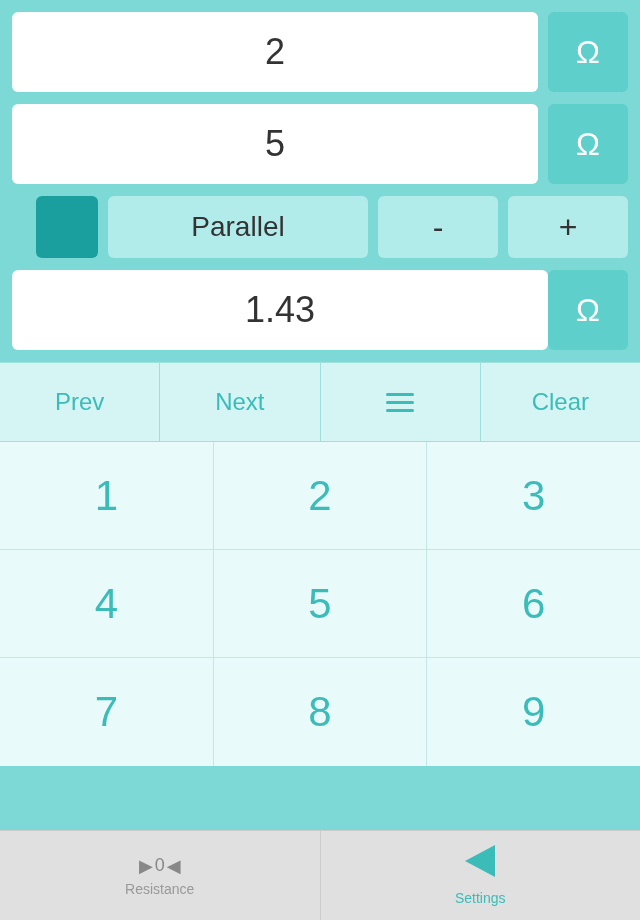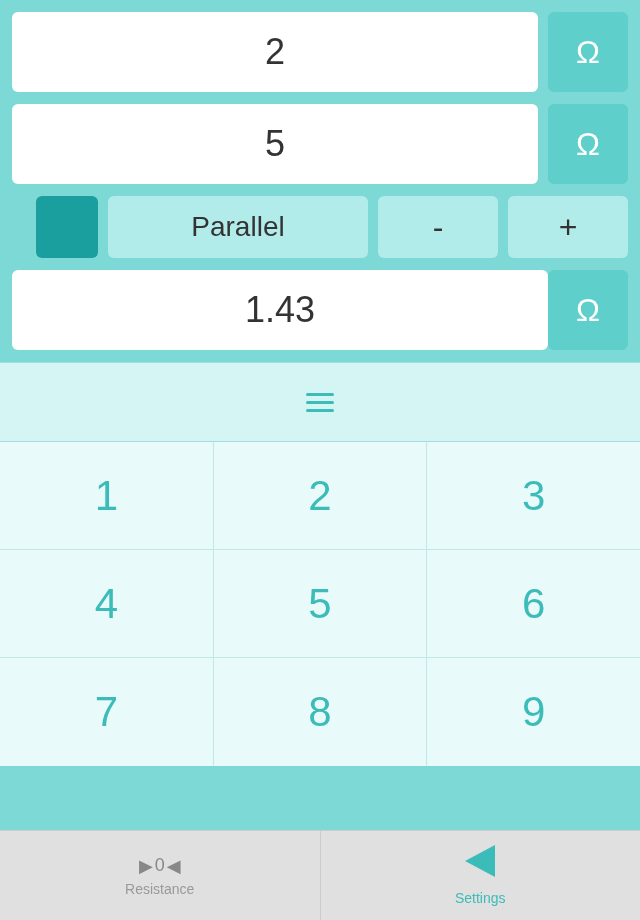--- a/index.html
+++ b/index.html
@@ -281,25 +281,34 @@
     <input class="result-field" type="text" value="1.43" readonly="" style="">
     <button class="omega-btn">
       <span>Ω</span>
     </button>
   </div>
 
 </div>
 
 <div class="toolbar">
   <button class="toolbar-btn">
+    <span>Prev</span>
+  </button>
+  <button class="toolbar-btn">
+    <span>Next</span>
+  </button>
+  <button class="toolbar-btn">
     <div class="hamburger-icon">
       <span></span>
       <span></span>
       <span></span>
     </div>
+  </button>
+  <button class="toolbar-btn">
+    <span>Clear</span>
   </button>
 </div>
 
 <div class="numpad">
   <div class="numpad-row">
     <button class="numpad-key">1</button>
     <button class="numpad-key">2</button>
     <button class="numpad-key">3</button>
   </div>
   <div class="numpad-row">

